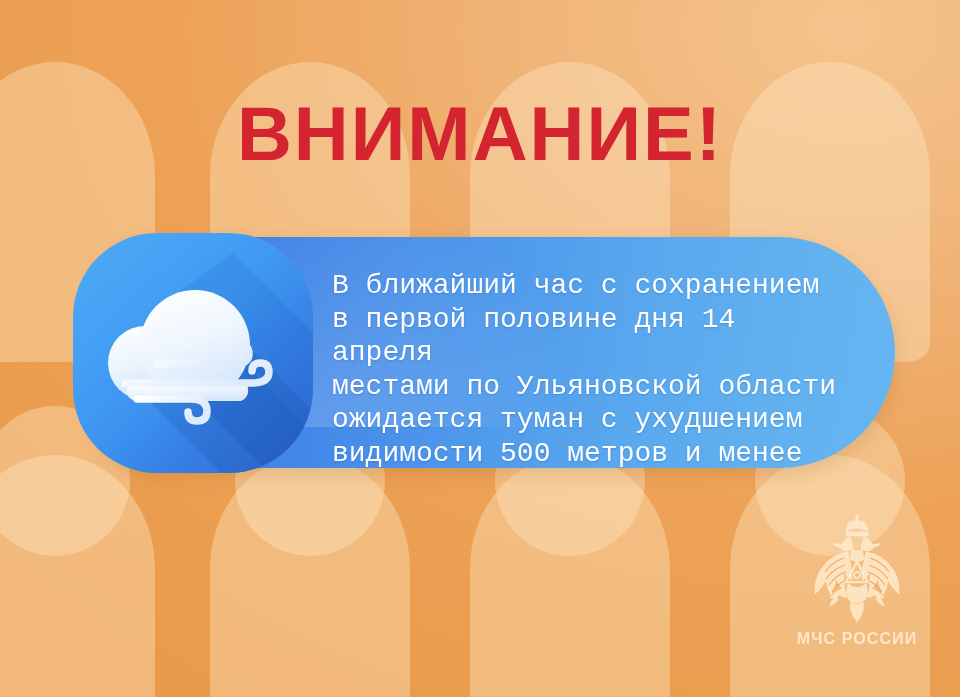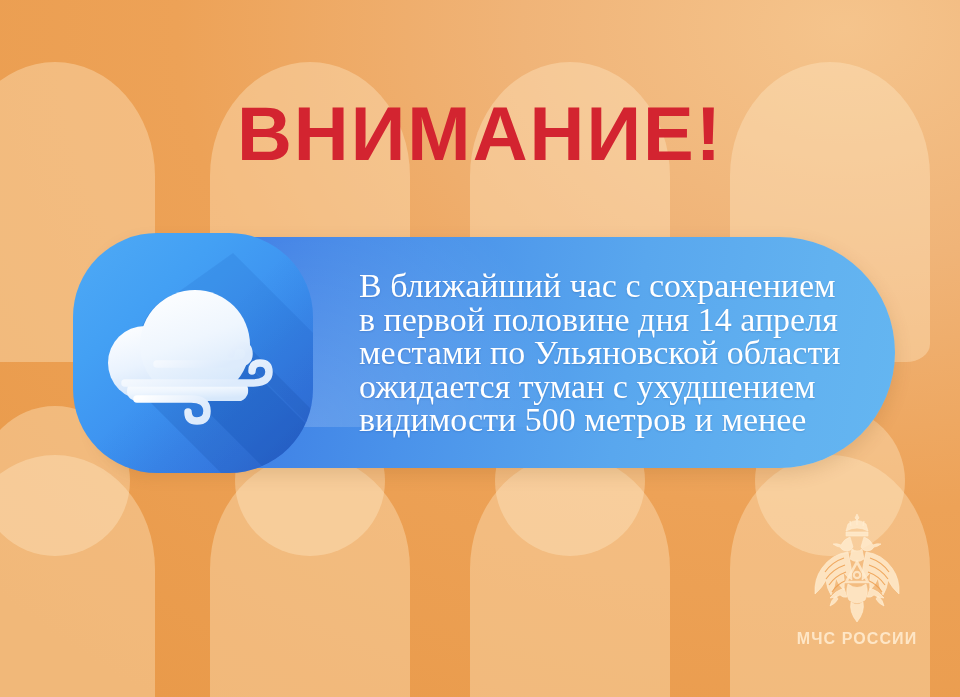--- a/index.html
+++ b/index.html
@@ -109,27 +109,27 @@
   .icon-svg {
     position: absolute;
     left: 0; top: 0;
     width: 240px;
     height: 240px;
   }
 
   
   .card-text {
     position: absolute;
-    left: 359px;
+    left: 332px;
     top: 269px;
     width: 520px;
     color: #FFFFFF;
-    font-size: 34px;
+    font-size: 28px;
     line-height: 33.5px;
-    font-family: Liberation Serif, serif;
+    font-family: Liberation Mono, monospace;
     white-space: pre-line;
     text-shadow: 0 1px 2px rgba(20, 60, 130, 0.22);
   }
 
   
   .logo {
     position: absolute;
     left: 782px;
     top: 512px;
     width: 150px;

